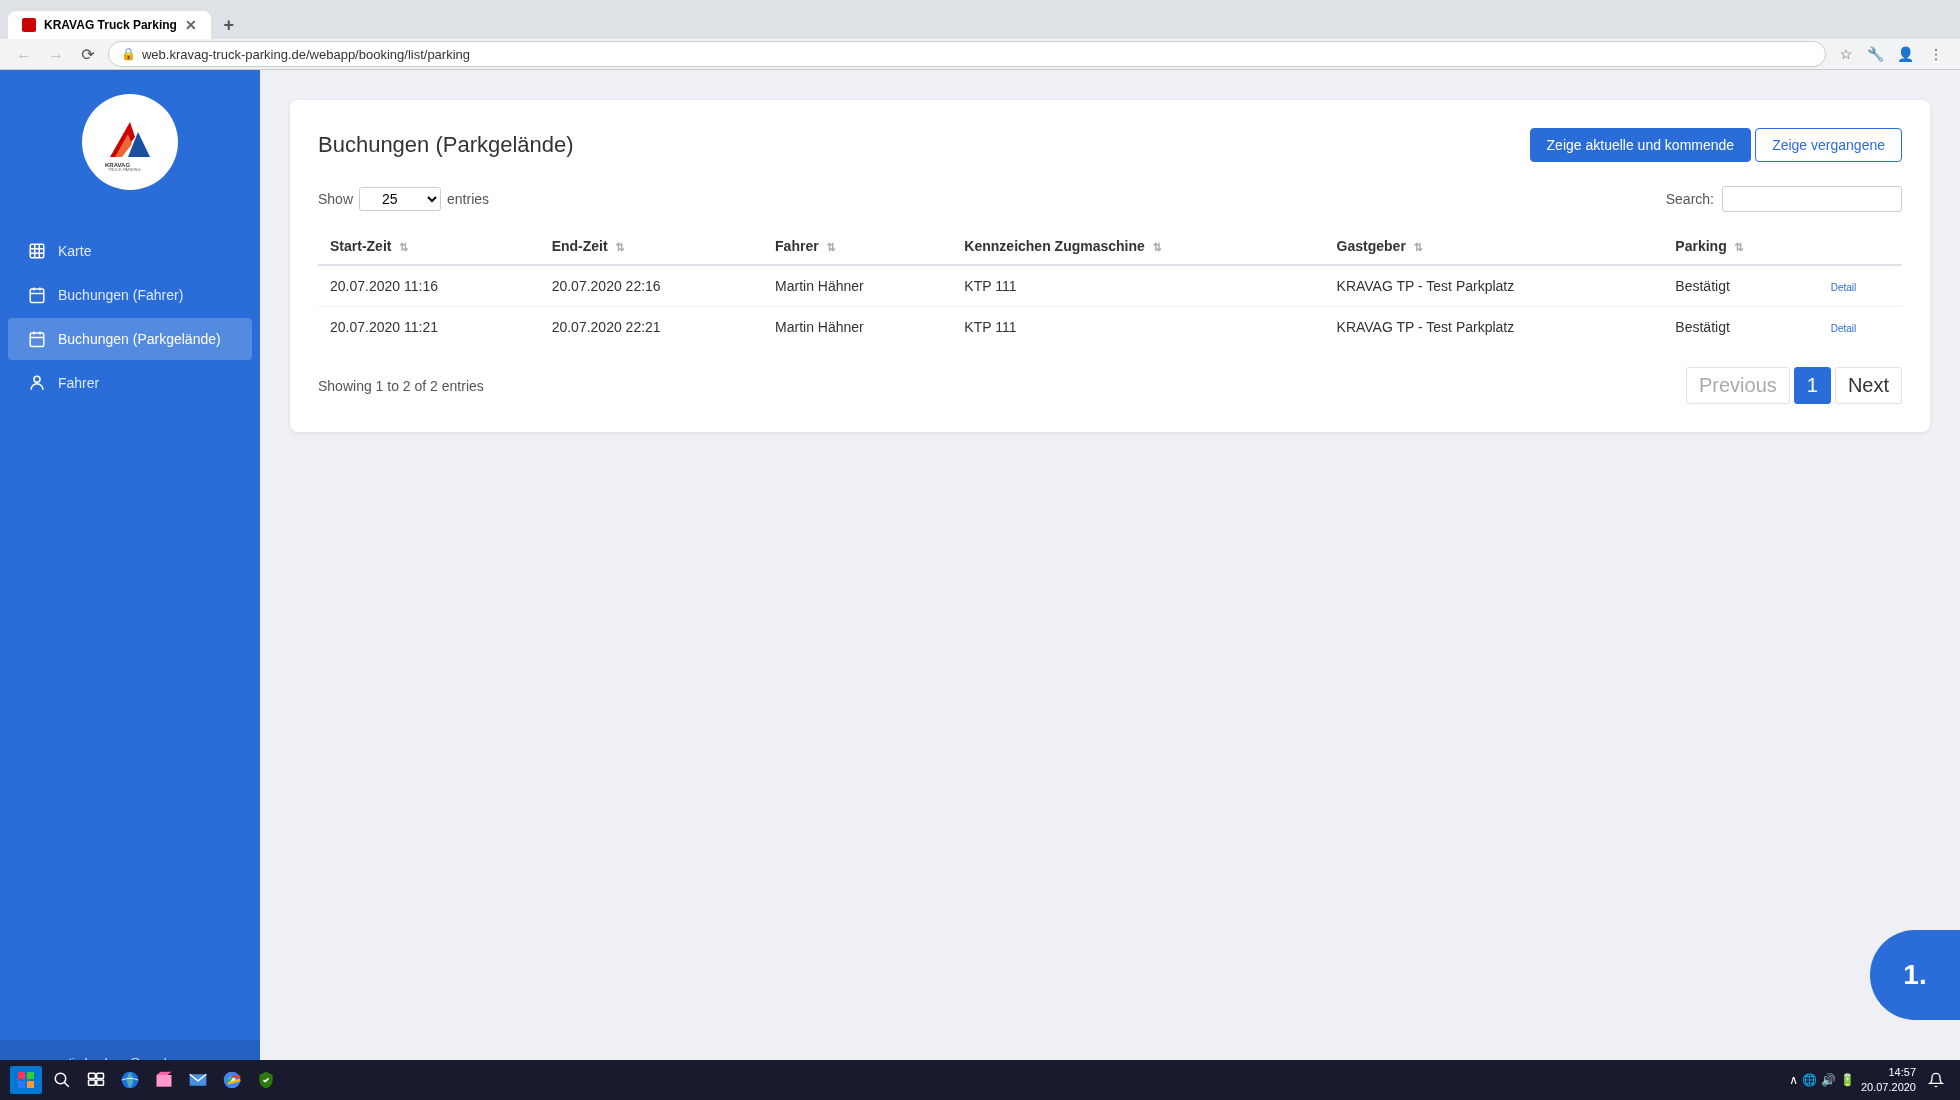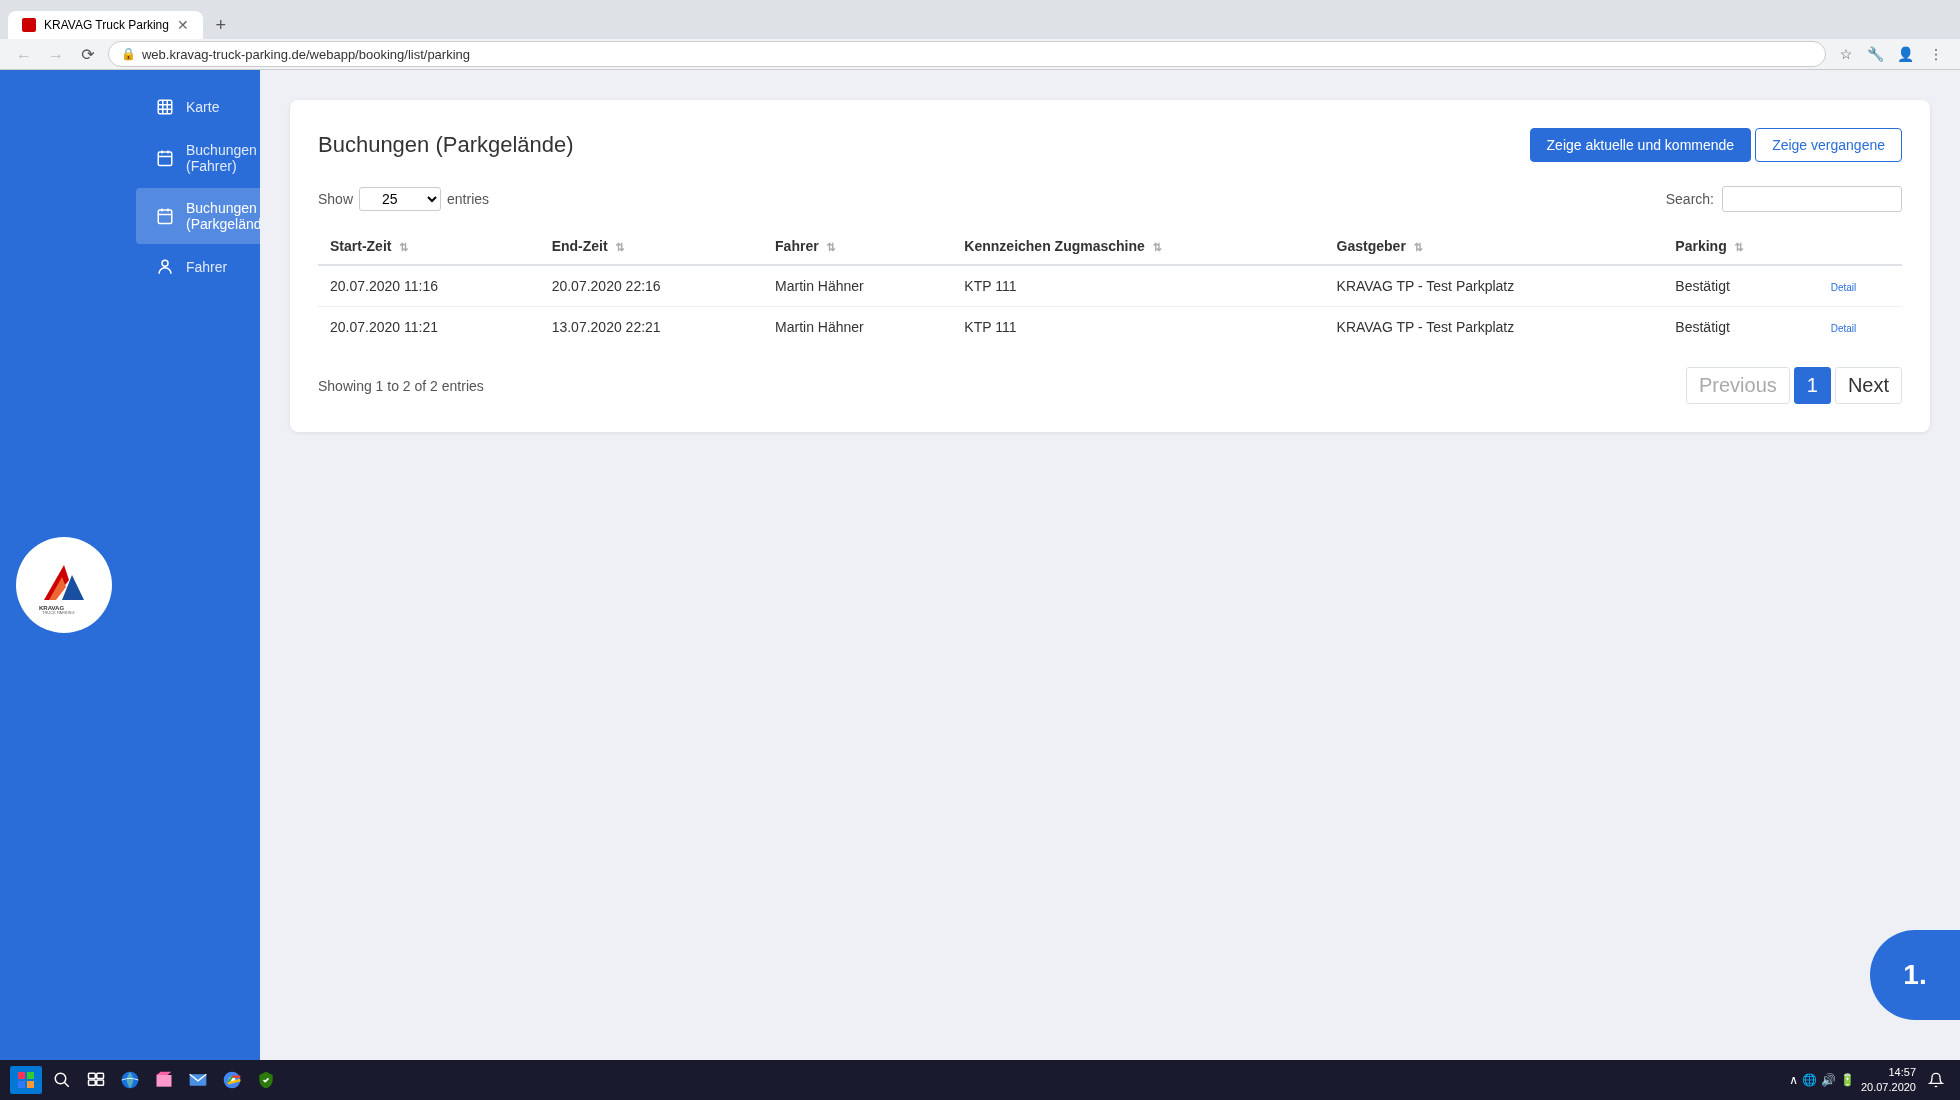--- a/index.html
+++ b/index.html
@@ -11,20 +11,21 @@
       height: 70px;
       display: flex;
       flex-direction: column;
     }
     .browser-tabs {
       display: flex;
       align-items: flex-end;
       height: 46px;
       padding: 0 8px;
       background: #dee1e6;
+      font-weight: bold;
     }
     .browser-tab {
       background: #fff;
       border-radius: 8px 8px 0 0;
       padding: 6px 14px;
       display: flex;
       align-items: center;
       gap: 8px;
       height: 28px;
       font-size: 12px;
@@ -93,21 +94,21 @@
     .app-container {
       display: flex;
       height: calc(1100px - 70px);
     }
 
     
     .sidebar {
       width: 260px;
       background: #2a6dd9;
       display: flex;
-      flex-direction: row;
+      flex-direction: column;
       flex-shrink: 0;
       color: white;
     }
     .sidebar-logo {
       display: flex;
       align-items: center;
       justify-content: center;
       padding: 24px 16px;
     }
     .logo-circle {
@@ -557,21 +558,21 @@
       <td>20.07.2020 11:16</td>
       <td>20.07.2020 22:16</td>
       <td>Martin Hähner</td>
       <td>KTP 111</td>
       <td>KRAVAG TP - Test Parkplatz</td>
       <td>Bestätigt</td>
       <td><a class="detail-link">Detail</a></td>
     </tr>
             <tr>
       <td>20.07.2020 11:21</td>
-      <td>13.07.2020 22:21</td>
+      <td>20.07.2020 22:21</td>
       <td>Martin Hähner</td>
       <td>KTP 111</td>
       <td>KRAVAG TP - Test Parkplatz</td>
       <td>Bestätigt</td>
       <td><a class="detail-link">Detail</a></td>
     </tr>
           </tbody>
       </table>
 
       <div class="table-footer">

